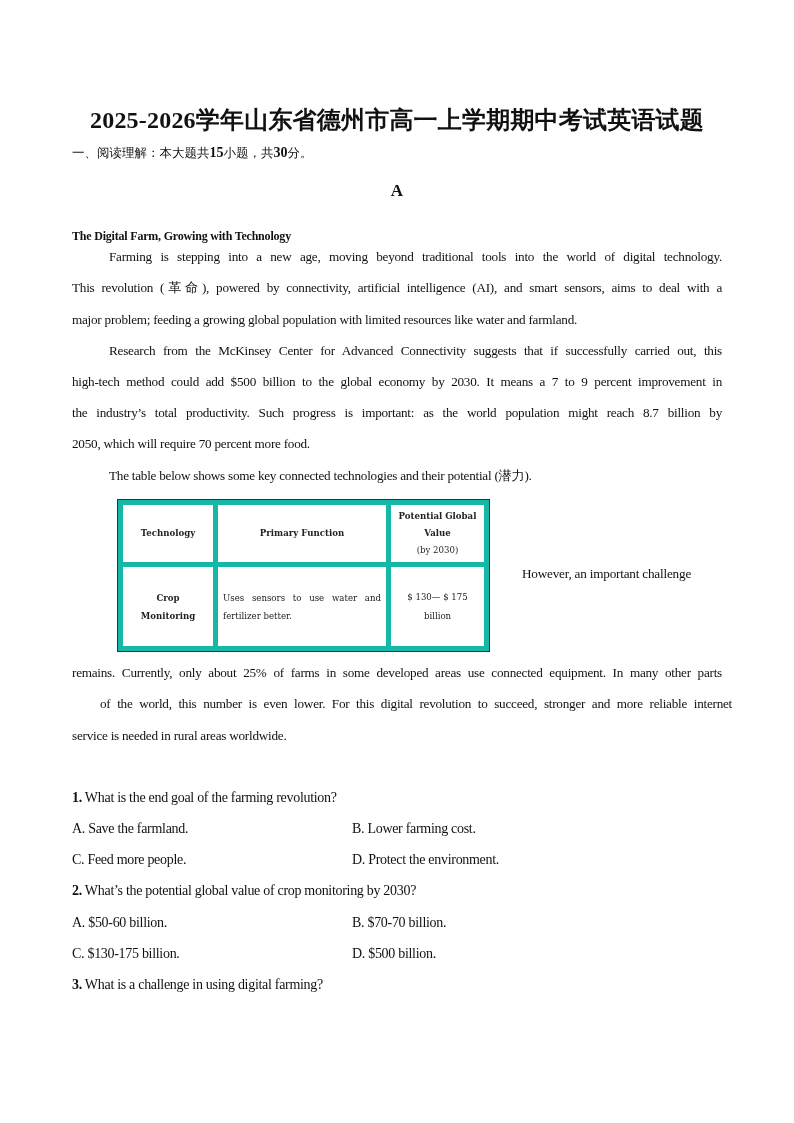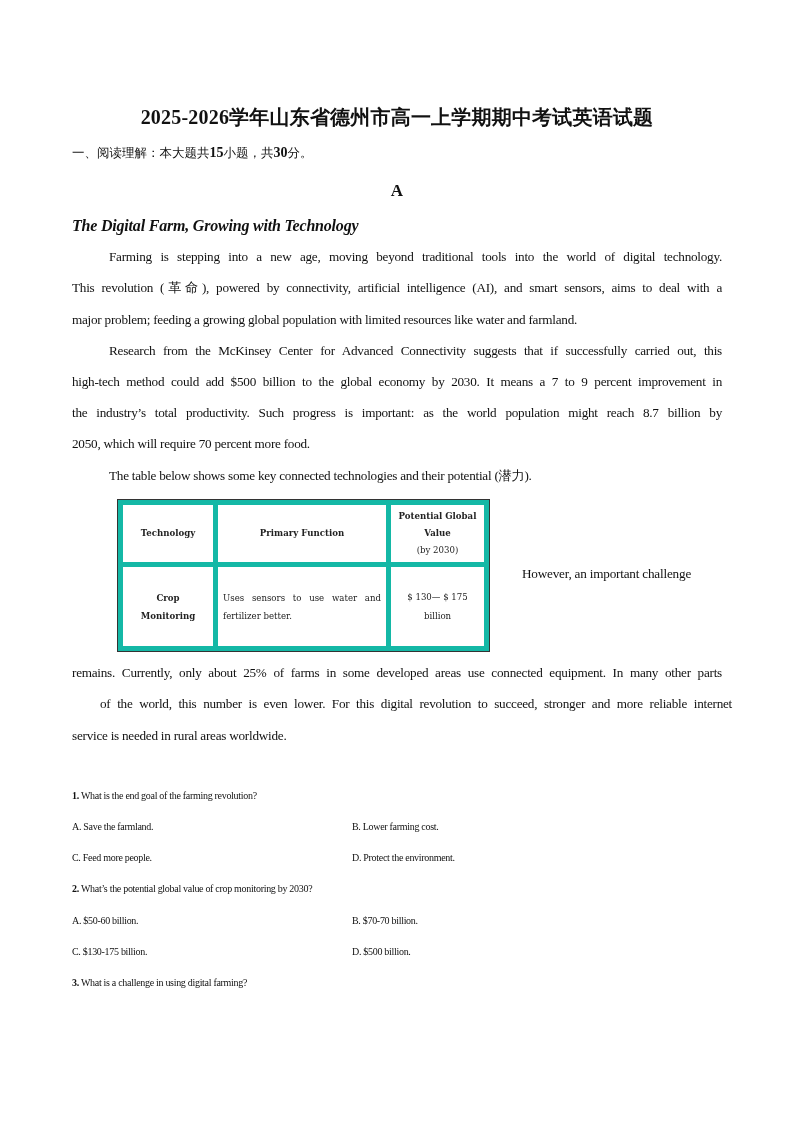--- a/index.html
+++ b/index.html
@@ -12,42 +12,41 @@
       height: 1123px;
       position: relative;
       overflow: hidden;
       font-family: "Liberation Serif", "DejaVu Serif", serif;
       color: #111111;
     }
     .abs { position: absolute; white-space: nowrap; }
     .title {
       left: 0; width: 794px; top: 104px;
       text-align: center;
-      font-size: 20px;
+      font-size: 24px;
       font-weight: bold;
       letter-spacing: 0.2px;
     }
     .section-head {
       left: 72px; top: 145px;
       font-size: 12.5px;
       font-family: "DejaVu Sans", "Liberation Sans", sans-serif;
     }
     .section-head b { font-family: "Liberation Serif", serif; font-size: 14px; }
     .passage-letter {
       left: 0; width: 794px; top: 181px;
       text-align: center;
       font-size: 17px;
       font-weight: bold;
     }
     .passage-title {
-      left: 72px; top: 217px;
-      font-size: 16px;
+      left: 72px; top: 229px;
+      font-size: 12px;
       font-weight: bold;
       letter-spacing: -0.2px;
-      font-style: italic;
     }
     .line {
       font-size: 13.2px;
       letter-spacing: -0.25px;
       line-height: 16px;
     }
     .indent { left: 109px; }
     .flush { left: 72px; }
     .justify-line {
       left: 72px; width: 650px;
@@ -91,21 +90,21 @@
     .tbl td.val { text-align: center; }
     .tbl .c1 { width: 95px; }
     .tbl .c2 { width: 173px; }
 
     .side-text {
       left: 522px; top: 566px;
       font-size: 13.2px;
       letter-spacing: -0.2px;
     }
 
-    .q-line { font-size: 10px; letter-spacing: -0.3px; }
+    .q-line { font-size: 14px; letter-spacing: -0.3px; }
     .q-num { font-weight: bold; }
     .opt-a { left: 72px; }
     .opt-b { left: 352px; }
   </style>
 </head>
 <body>
 
 <div class="abs title">2025-2026学年山东省德州市高一上学期期中考试英语试题</div>
 
 <div class="abs section-head"><span>一、阅读理解：本大题共</span><b>15</b><span>小题，共</span><b>30</b><span>分。</span></div>

